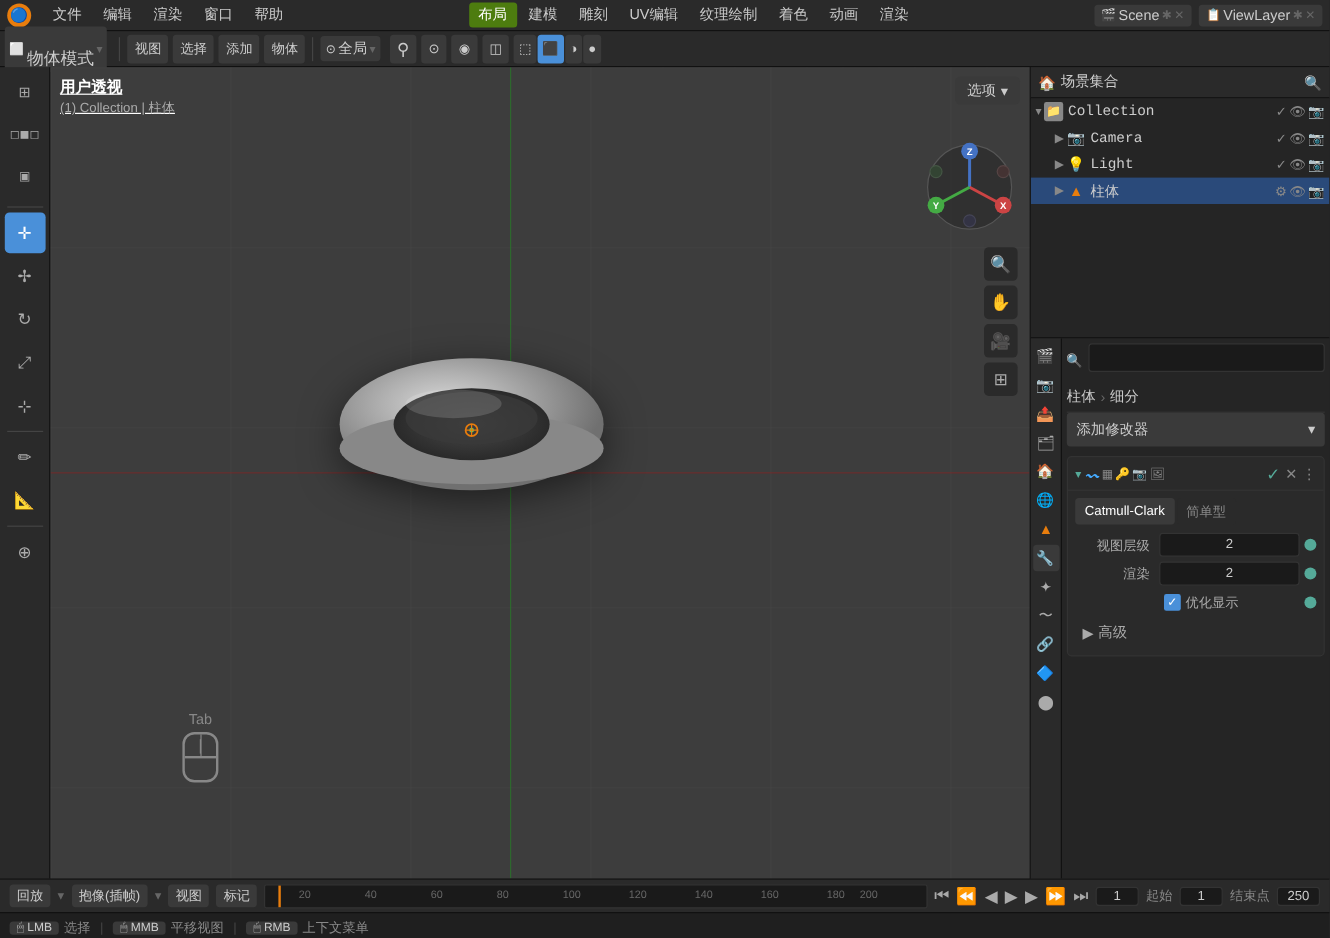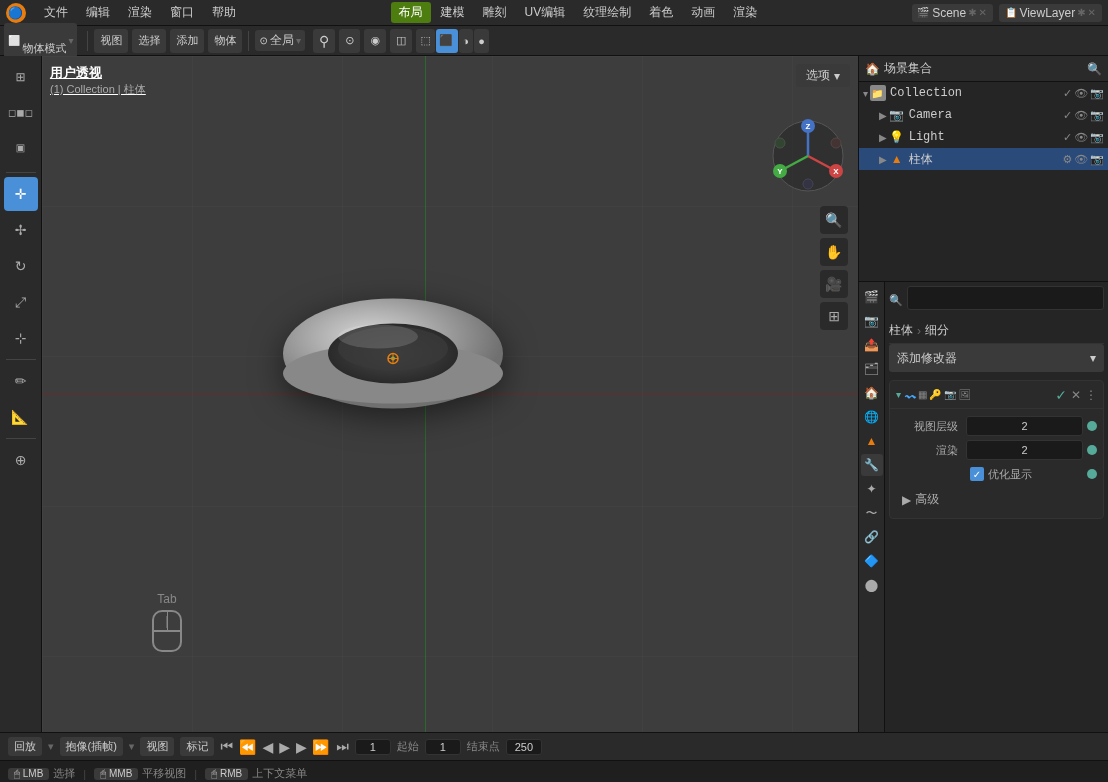--- a/index.html
+++ b/index.html
@@ -506,21 +506,21 @@
       <span style="color:#666;font-size:10px;">✱</span>
       <span style="color:#666;font-size:10px;">✕</span>
     </div>
   </div>
 </div>
 
 <div class="toolbar-row">
 
   <div style="display:flex;align-items:center;gap:2px;background:#3a3a3a;padding:2px 4px;border-radius:3px;margin-right:4px;">
     <span style="font-size:10px;color:#aaa;">⬜</span>
-    <span style="font-size:11px;margin-top:16px;">物体模式</span>
+    <span style="font-size:14px;margin-top:16px;">物体模式</span>
     <span style="color:#666;font-size:10px;">▾</span>
   </div>
   <div class="toolbar-sep"></div>
   <button class="toolbar-btn">视图</button>
   <button class="toolbar-btn">选择</button>
   <button class="toolbar-btn">添加</button>
   <button class="toolbar-btn">物体</button>
   <div class="toolbar-sep"></div>
 
   <div style="display:flex;align-items:center;gap:2px;background:#3a3a3a;padding:2px 4px;border-radius:3px;">
@@ -779,20 +779,24 @@
                 <span style="font-size:10px;color:#888;cursor:pointer;">🖼</span>
               </div>
 
               <span style="color:#5a9;font-size:14px;cursor:pointer;">✓</span>
               <span style="color:#888;font-size:12px;cursor:pointer;">✕</span>
               <span style="color:#888;font-size:12px;cursor:pointer;">⋮</span>
             </div>
 
             <div class="modifier-card-body">
 
+              <div class="mod-tab-row">
+                <button class="mod-tab">Catmull-Clark</button>
+                <button class="mod-tab secondary">简单型</button>
+              </div>
 
               <div class="field-row">
                 <span class="field-label">视图层级</span>
                 <div class="field-value">2</div>
                 <div class="field-dot active"></div>
               </div>
 
               <div class="field-row">
                 <span class="field-label">渲染</span>
                 <div class="field-value">2</div>
@@ -819,20 +823,34 @@
   </div>
 </div>
 
 <div class="timeline-bar">
   <button class="timeline-btn">回放</button>
   <span style="color:#666;">▾</span>
   <button class="timeline-btn">抱像(插帧)</button>
   <span style="color:#666;">▾</span>
   <button class="timeline-btn">视图</button>
   <button class="timeline-btn">标记</button>
+  <div style="flex:1;background:#1a1a1a;height:20px;border-radius:2px;border:1px solid #333;position:relative;cursor:pointer;">
+    <div style="position:absolute;left:2%;top:0;width:2px;height:100%;background:#e87d0d;"></div>
+
+    <div style="position:absolute;top:2px;left:5%;color:#666;font-size:9px;">20</div>
+    <div style="position:absolute;top:2px;left:15%;color:#666;font-size:9px;">40</div>
+    <div style="position:absolute;top:2px;left:25%;color:#666;font-size:9px;">60</div>
+    <div style="position:absolute;top:2px;left:35%;color:#666;font-size:9px;">80</div>
+    <div style="position:absolute;top:2px;left:45%;color:#666;font-size:9px;">100</div>
+    <div style="position:absolute;top:2px;left:55%;color:#666;font-size:9px;">120</div>
+    <div style="position:absolute;top:2px;left:65%;color:#666;font-size:9px;">140</div>
+    <div style="position:absolute;top:2px;left:75%;color:#666;font-size:9px;">160</div>
+    <div style="position:absolute;top:2px;left:85%;color:#666;font-size:9px;">180</div>
+    <div style="position:absolute;top:2px;left:90%;color:#666;font-size:9px;">200</div>
+  </div>
 
   <button style="background:none;border:none;color:#aaa;cursor:pointer;font-size:14px;">⏮</button>
   <button style="background:none;border:none;color:#aaa;cursor:pointer;font-size:14px;">⏪</button>
   <button style="background:none;border:none;color:#aaa;cursor:pointer;font-size:14px;">◀</button>
   <button style="background:none;border:none;color:#aaa;cursor:pointer;font-size:14px;">▶</button>
   <button style="background:none;border:none;color:#aaa;cursor:pointer;font-size:14px;">▶</button>
   <button style="background:none;border:none;color:#aaa;cursor:pointer;font-size:14px;">⏩</button>
   <button style="background:none;border:none;color:#aaa;cursor:pointer;font-size:14px;">⏭</button>
 
   <div class="timeline-num">1</div>

